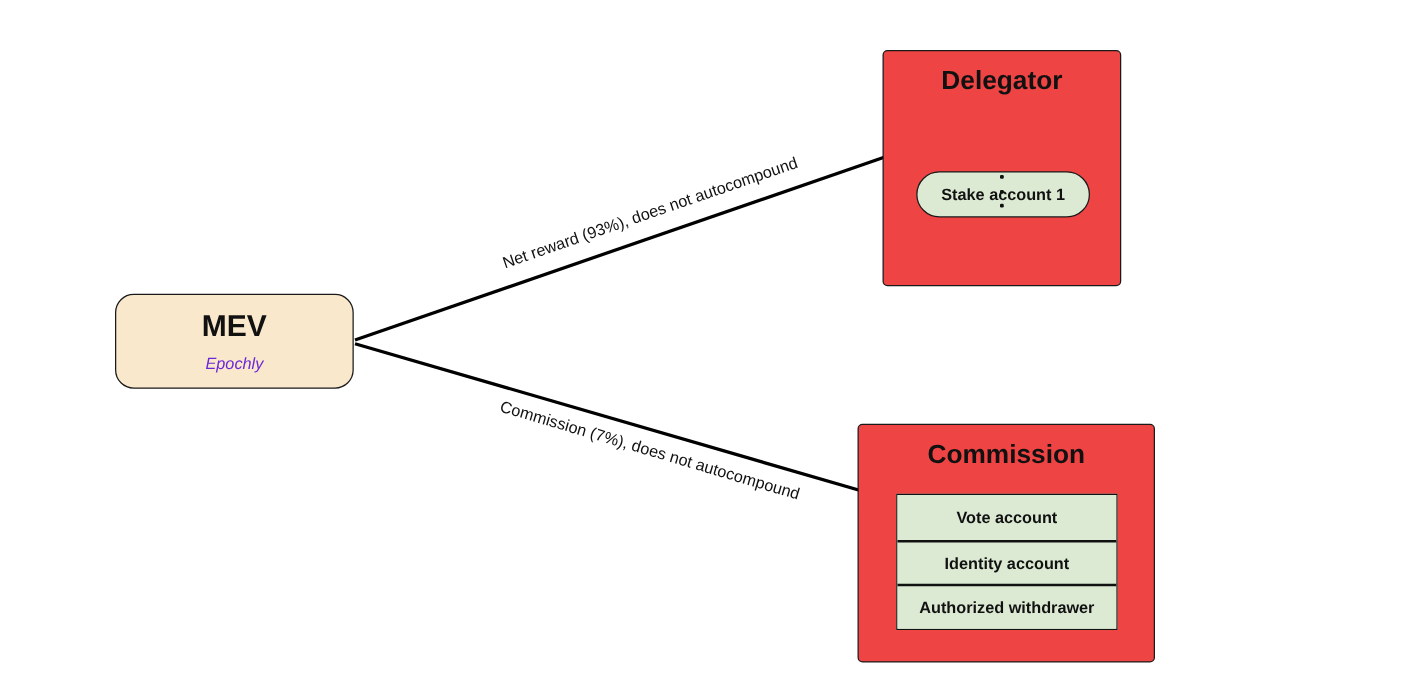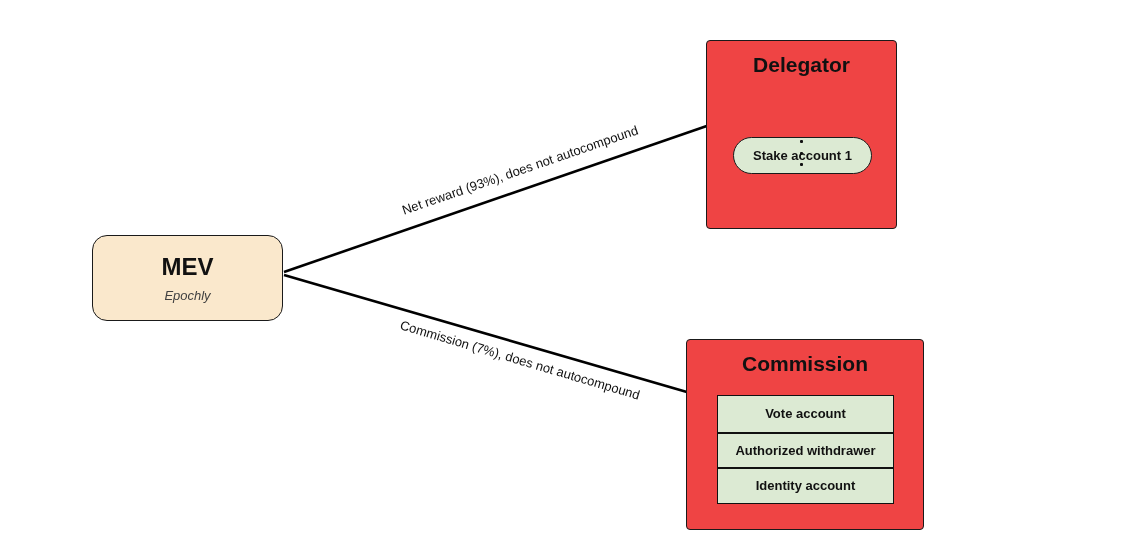--- a/index.html
+++ b/index.html
@@ -32,40 +32,40 @@
     transform: translate(-50%, -50%) rotate(-19deg);
   }
   .edge-label.bottom {
     left: 520px; top: 360px;
     transform: translate(-50%, -50%) rotate(16.5deg);
   }
 
   .mev-box {
     position: absolute;
     left: 92px; top: 235px;
-    width: 191px; height: 86px;
+    width: 191px; height: 76px;
     background: #fae8cc;
     border: 1.5px solid #1a1a1a;
     border-radius: 15px;
     display: flex;
     flex-direction: column;
     align-items: center;
     justify-content: center;
     gap: 10px;
   }
   .mev-title {
     font-size: 24px;
     font-weight: bold;
     color: #111111;
     line-height: 1;
   }
   .mev-subtitle {
     font-size: 13px;
     font-style: italic;
-    color: #404040;
+    color: #6d28d9;
     line-height: 1;
   }
 
   .group-box {
     position: absolute;
     background: #ef4444;
     border: 1.5px solid #1a1a1a;
     border-radius: 4px;
   }
   .group-box.delegator {
@@ -171,18 +171,18 @@
       <span></span>
         <span></span>
         <span></span>
     </div>
   </div>
 
   <div class="group-box validator">
     <div class="group-title">Commission</div>
     <div class="accounts-table">
       <div class="trow">Vote account</div>
+      <div class="trow">Identity account</div>
       <div class="trow">Authorized withdrawer</div>
-      <div class="trow">Identity account</div>
     </div>
   </div>
 
 </div>
 
 </body></html>

